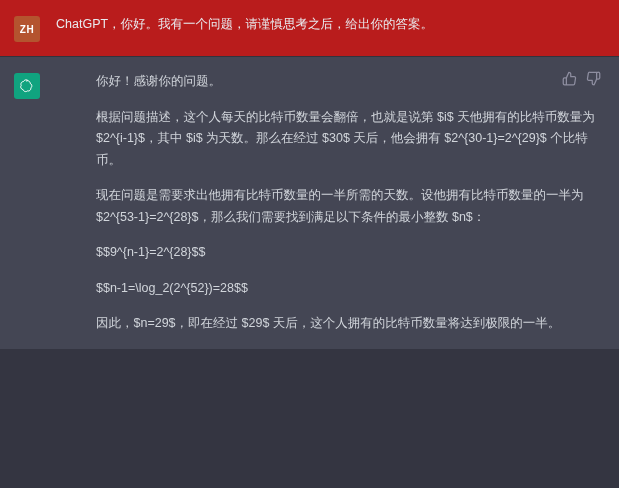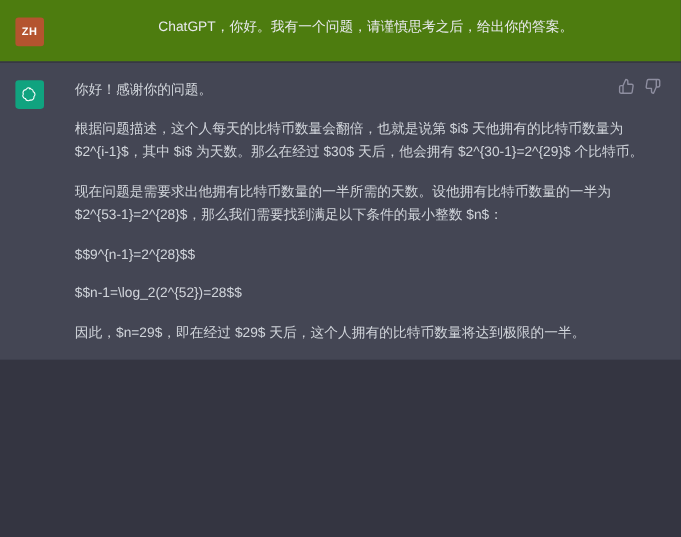--- a/index.html
+++ b/index.html
@@ -20,27 +20,27 @@
     display: flex;
     flex-direction: column;
   }
   .message {
     display: flex;
     padding: 14px 22px 14px 14px;
     box-sizing: border-box;
     width: 100%;
   }
   .message.user {
-    background: #4d7c0f;
-    text-align: center;
+    background: #b91c1c;
   }
   .message.assistant {
     background: #444654;
     border-top: 1px solid #32333d;
     position: relative;
+    gap: 40px;
   }
   .avatar {
     width: 26px;
     height: 26px;
     min-width: 26px;
     border-radius: 3px;
     display: flex;
     align-items: center;
     justify-content: center;
     font-size: 10px;
@@ -54,21 +54,21 @@
   }
   .avatar.assistant {
     background: #10a37f;
   }
   .avatar.assistant svg {
     width: 17px;
     height: 17px;
     display: block;
   }
   .msg-body {
-    margin-left: 28px;
+    margin-left: 16px;
     flex: 1;
     min-width: 0;
     color: #d1d5db;
     font-size: 12.5px;
     line-height: 1.72;
   }
   .message.user .msg-body {
     color: #e9eaee;
   }
   .msg-body p {

